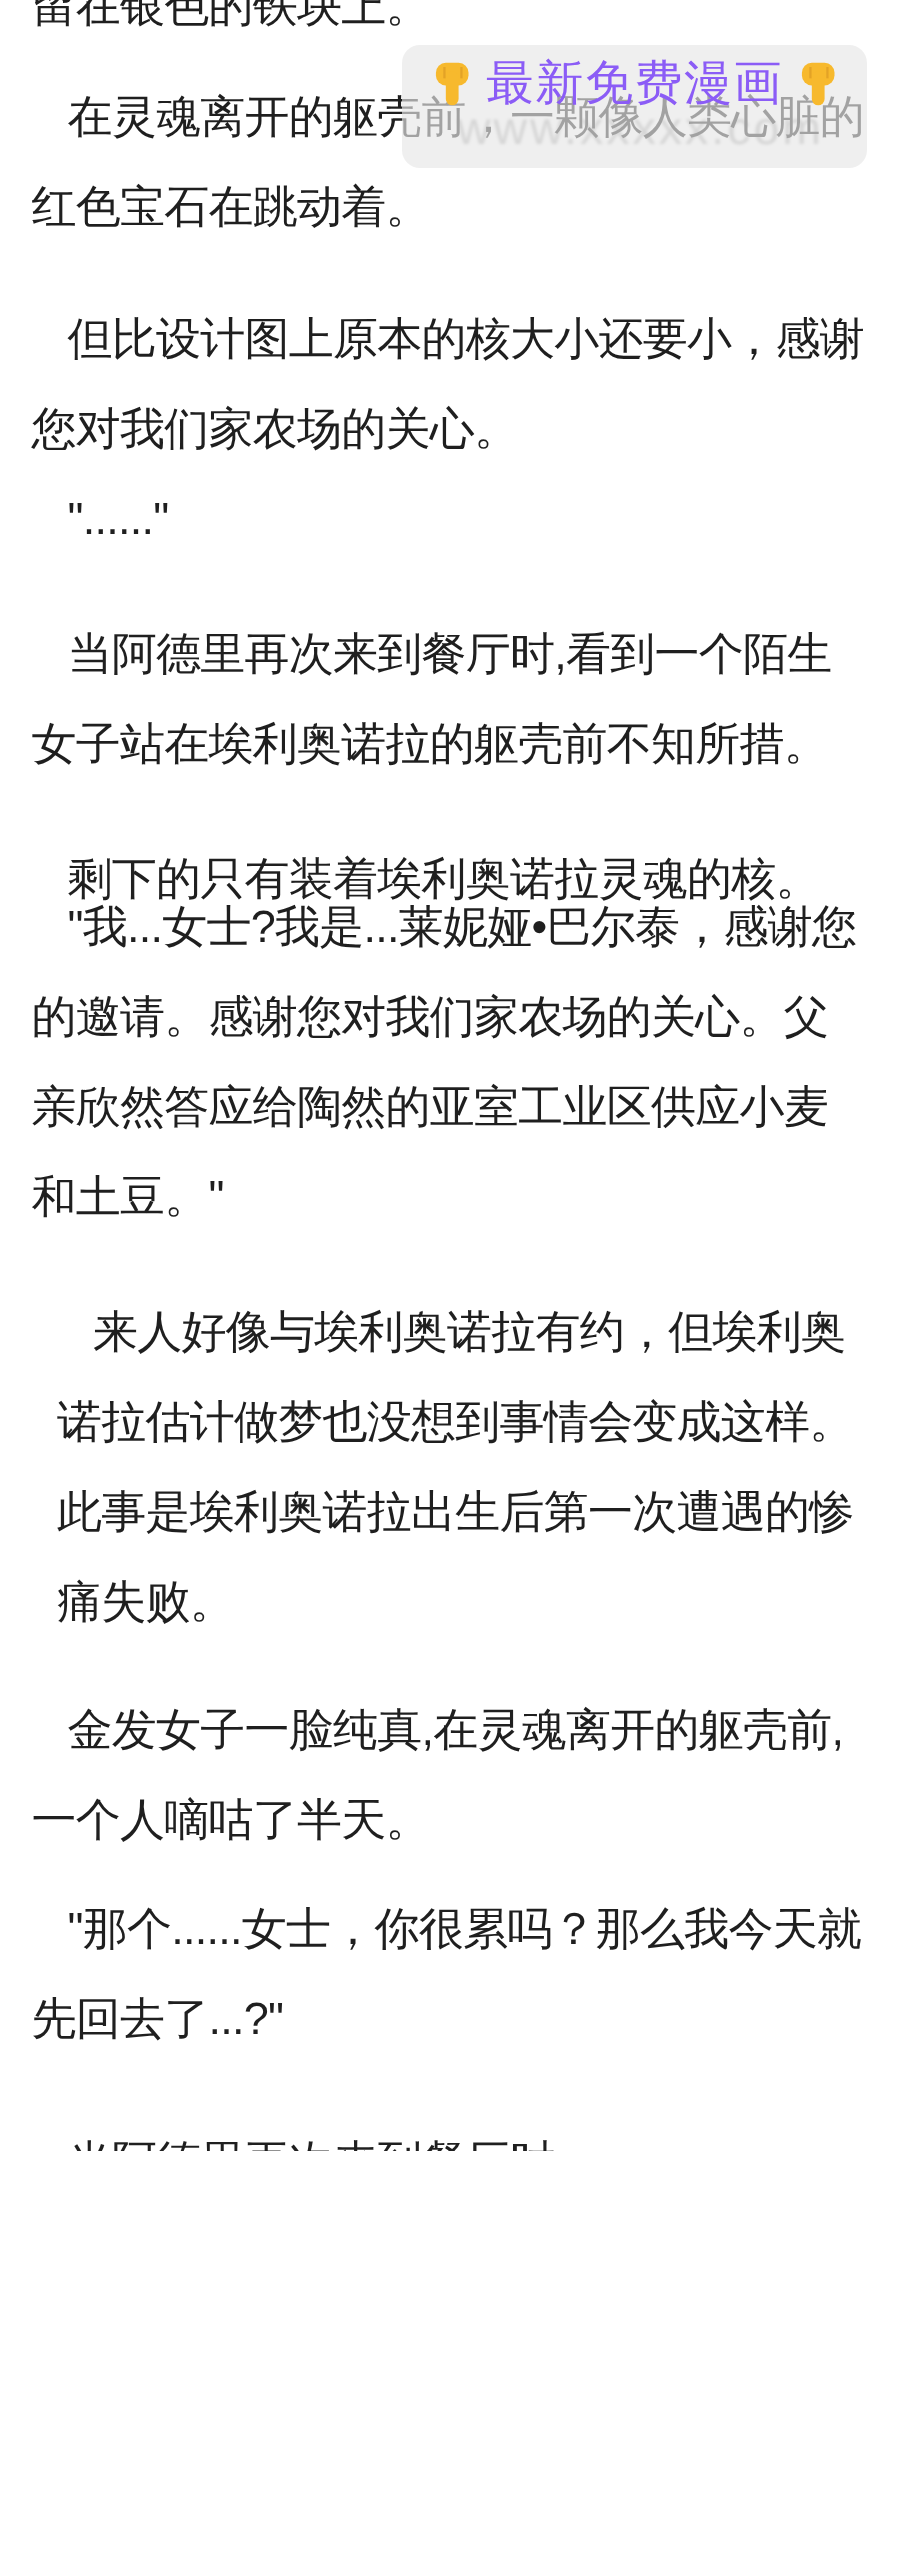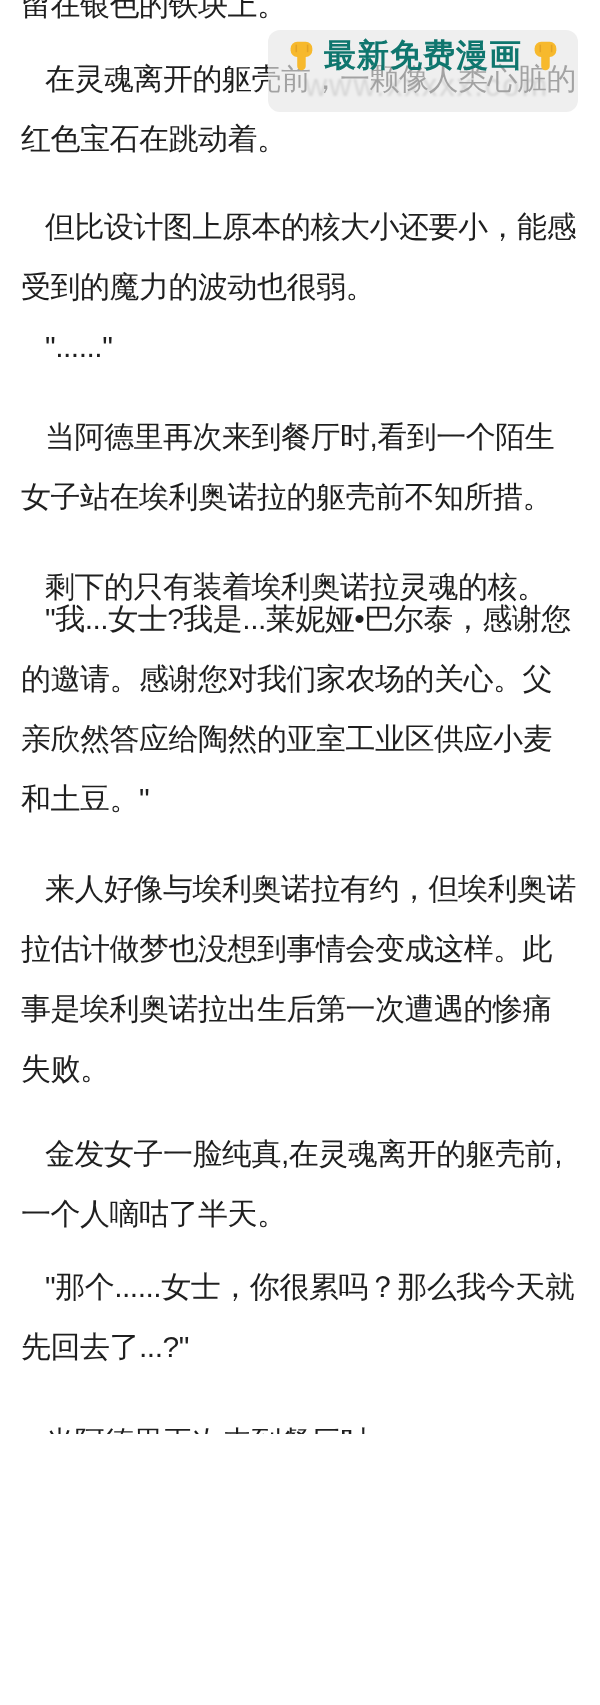--- a/index.html
+++ b/index.html
@@ -25,21 +25,21 @@
   .para{margin:0;text-indent:24px;}
   .noindent{text-indent:0;}
   .p1{margin-top:-25px;}
   .p2{margin-top:14px;}
   .p3{margin-top:28px;}
   .p4{margin-top:0;}
   .p5{margin-top:45px;}
   .p6{margin-top:30px;}
   .p7{margin-top:30px;}
   .p8{margin-top:-28px;}
-  .p9{margin-top:30px;}
+  .p9{margin-top:30px;margin-left:17px;}
   .p10{margin-top:25px;}
   .p11{margin-top:13px;}
   .p12{margin-top:35px;}
   .p13{margin-top:-22px;}
 
   
   .watermark{
     position:absolute;
     z-index:0;
     left:279px;
@@ -68,38 +68,38 @@
   .banner-row{
     position:absolute;
     left:0; right:0; top:4px;
     display:flex;
     align-items:center;
     justify-content:center;
     gap:6px;
   }
   .banner-title{
     font-size:32px;
-    font-weight:bold;
+    font-weight:normal;
     letter-spacing:1px;
-    color:#0f766e;
+    color:#8b5cf6;
     white-space:nowrap;
   }
   .hand{width:34px;height:36px;flex:0 0 auto;}
 </style>
 </head>
 <body>
 
 <div class="screen">
 
   <div class="watermark">www.xxxxx.com</div>
 
   <div class="page">
     <p class="para noindent p1">留在银色的铁块上。</p>
     <p class="para p2">在灵魂离开的躯壳前，一颗像人类心脏的红色宝石在跳动着。</p>
-    <p class="para p3">但比设计图上原本的核大小还要小，能感受到的魔力的波动也很弱。</p>
+    <p class="para p3">但比设计图上原本的核大小还要小，感谢您对我们家农场的关心。</p>
     <p class="para p4">"......"</p>
     <p class="para p7">当阿德里再次来到餐厅时,看到一个陌生女子站在埃利奥诺拉的躯壳前不知所措。</p>
     <p class="para p6">剩下的只有装着埃利奥诺拉灵魂的核。</p>
     <p class="para p8">"我...女士?我是...莱妮娅•巴尔泰，感谢您的邀请。感谢您对我们家农场的关心。父亲欣然答应给陶然的亚室工业区供应小麦和土豆。"</p>
     <p class="para p9">来人好像与埃利奥诺拉有约，但埃利奥诺拉估计做梦也没想到事情会变成这样。此事是埃利奥诺拉出生后第一次遭遇的惨痛失败。</p>
     <p class="para p10">金发女子一脸纯真,在灵魂离开的躯壳前,一个人嘀咕了半天。</p>
     <p class="para p11">"那个......女士，你很累吗？那么我今天就先回去了...?"</p>
     <p class="para p12">当阿德里再次来到餐厅时。</p>
     <p class="para p13">终于,傻傻的女人似乎也意识到埃利奥诺</p>
   </div>

